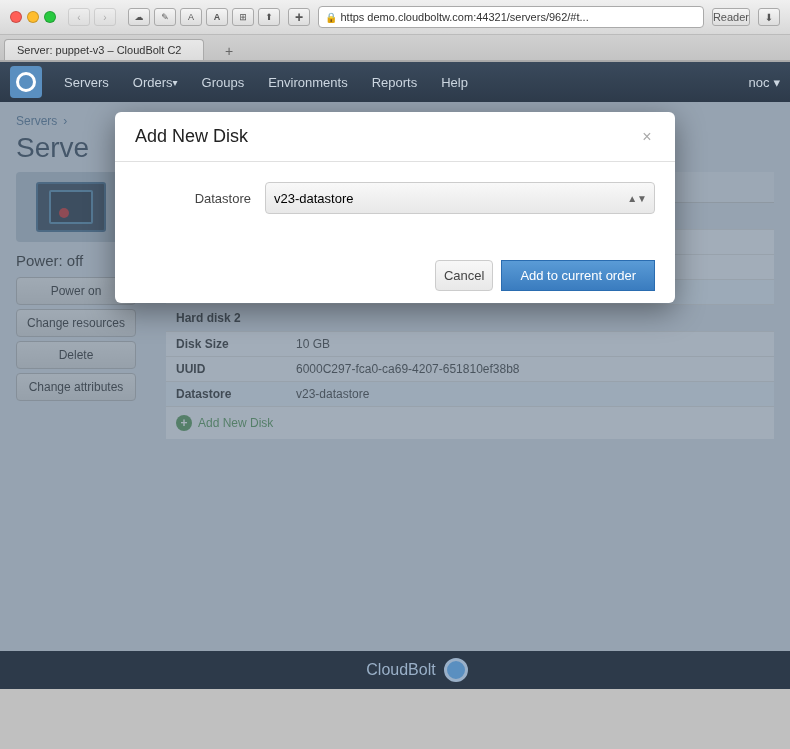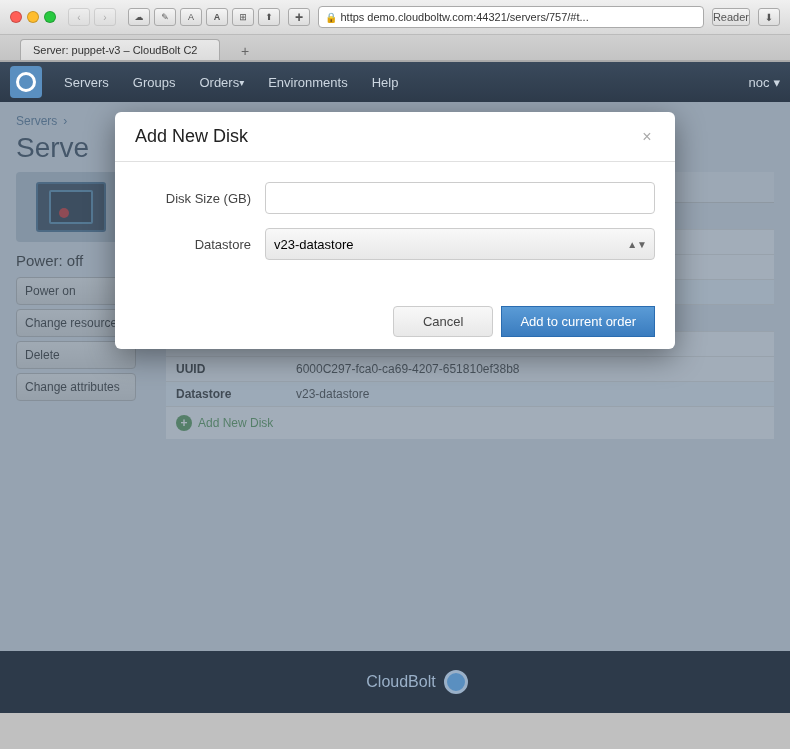--- a/index.html
+++ b/index.html
@@ -76,21 +76,21 @@
       padding: 2px 0;
       background: linear-gradient(to bottom, #f5f5f5, #ddd);
       border: 1px solid #aaa;
       border-radius: 3px;
       font-size: 11px;
       color: #555;
       cursor: pointer;
     }
     .browser-tab-bar {
       background: linear-gradient(to bottom, #d0d0d0, #c4c4c4);
-      padding: 4px 20px 0;
+      padding: 4px 4px 0;
       display: flex;
       align-items: flex-end;
       gap: 12px;
       border-bottom: 1px solid #aaa;
     }
     .browser-tab {
       background: linear-gradient(to bottom, #e8e8e8, #dcdcdc);
       border: 1px solid #aaa;
       border-bottom: none;
       border-radius: 4px 4px 0 0;
@@ -269,21 +269,21 @@
     .sidebar-btn {
       display: block;
       width: 120px;
       padding: 6px 8px;
       background: linear-gradient(to bottom, #f0f0f0, #ddd);
       border: 1px solid #bbb;
       border-radius: 4px;
       font-size: 12px;
       color: #333;
       cursor: pointer;
-      text-align: left;
+      text-align: center;
       margin-bottom: 4px;
     }
 
     
     .overlay {
       position: absolute;
       top: 0; left: 0; right: 0; bottom: 0;
       background: rgba(80, 100, 120, 0.5);
       display: flex;
       align-items: flex-start;
@@ -381,21 +381,21 @@
       color: #666;
       pointer-events: none;
     }
     .modal-footer {
       display: flex;
       justify-content: flex-end;
       gap: 8px;
       padding: 12px 20px;
     }
     .btn-cancel {
-      padding: 7px 29px;
+      padding: 7px 8px;
       background: linear-gradient(to bottom, #f8f8f8, #e8e8e8);
       border: 1px solid #ccc;
       border-radius: 4px;
       font-size: 13px;
       color: #444;
       cursor: pointer;
     }
     .btn-primary {
       padding: 7px 18px;
       background: linear-gradient(to bottom, #5a9bd6, #3a7cbf);
@@ -403,21 +403,21 @@
       border-radius: 0;
       font-size: 13px;
       color: white;
       cursor: pointer;
       font-weight: normal;
     }
 
     
     .app-footer {
       background: #2d3a4a;
-      height: 62px;
+      height: 38px;
       display: flex;
       align-items: center;
       justify-content: center;
       gap: 8px;
       padding-left: 44px;
     }
     .footer-logo-text {
       color: #9ab0c8;
       font-size: 16px;
       font-weight: 300;
@@ -442,43 +442,44 @@
       <div class="nav-btn" style="font-size:9px;">✎</div>
       <div class="nav-btn" style="font-size:9px;">A</div>
       <div class="nav-btn" style="font-size:9px;font-weight:bold;">A</div>
       <div class="nav-btn" style="font-size:9px;">⊞</div>
       <div class="nav-btn" style="font-size:9px;">⬆</div>
     </div>
     <div class="nav-btn" style="font-size:14px;font-weight:bold;">+</div>
     <div class="address-bar-wrap">
       <div class="address-bar">
         <span class="https-badge">🔒</span>
-        <span>https   demo.cloudboltw.com:44321/servers/757/#t...</span>
+        <span>https   demo.cloudboltw.com:44321/servers/962/#t...</span>
       </div>
     </div>
     <div class="reader-btn">Reader</div>
     <div class="nav-btn" style="font-size:10px;">⬇</div>
   </div>
   <div class="browser-tab-bar">
     <div class="browser-tab">Server: puppet-v3 – CloudBolt C2</div>
     <button class="new-tab-btn">+</button>
   </div>
 </div>
 
 <div class="app-bg">
 
   <div class="navbar">
     <div class="navbar-logo">
       <div class="logo-icon"></div>
     </div>
     <div class="nav-items">
       <a class="nav-item">Servers</a>
+      <a class="nav-item dropdown">Orders</a>
       <a class="nav-item">Groups</a>
-      <a class="nav-item dropdown">Orders</a>
       <a class="nav-item">Environments</a>
+      <a class="nav-item">Reports</a>
       <a class="nav-item">Help</a>
       <div style="flex:1"></div>
       <div class="nav-user">
         <span>noc</span>
         <span>▾</span>
       </div>
     </div>
   </div>
 
   <div class="page-content" style="height:549px; overflow:hidden;">
@@ -556,24 +557,20 @@
     </div>
 
     <div class="overlay">
       <div class="modal">
         <div class="modal-header">
           <span class="modal-title">Add New Disk</span>
           <button class="modal-close">×</button>
         </div>
         <div class="modal-body">
           <div class="form-row">
-            <label class="form-label">Disk Size (GB)</label>
-            <input class="form-input" type="text" placeholder="" style="">
-          </div>
-          <div class="form-row">
             <label class="form-label">Datastore</label>
             <div class="select-wrap">
               <select class="form-select">
                 <option>v23-datastore</option>
               </select>
               <span class="select-arrow">▲▼</span>
             </div>
           </div>
         </div>
         <div class="modal-footer">

